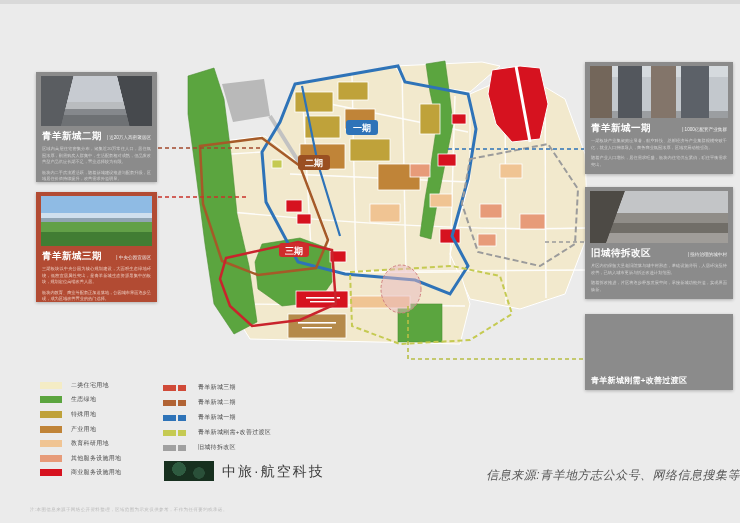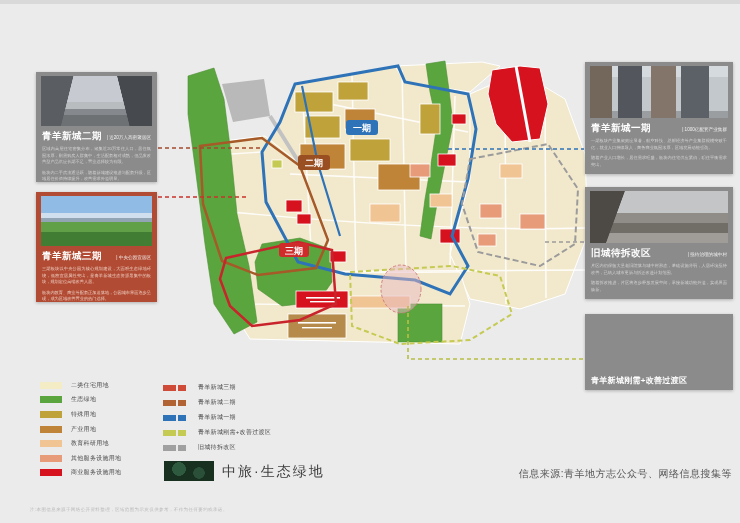--- a/index.html
+++ b/index.html
@@ -46,21 +46,21 @@
   .lg-dash i{height:6px;display:inline-block;}
   .lg-dash i.a{width:13px;margin-right:2px;}
   .lg-dash i.b{width:8px;}
 
   
   .logo-img{position:absolute;left:164px;top:457px;width:50px;height:20px;z-index:2;background:
     radial-gradient(circle at 30% 40%,#2e5b40 0 18%,rgba(0,0,0,0) 19%),
     radial-gradient(circle at 70% 60%,#2a5039 0 15%,rgba(0,0,0,0) 16%),
     #17301f;}
   .logo-text{position:absolute;left:222px;top:459px;z-index:2;font-size:14px;color:#3c3c3c;letter-spacing:2px;font-weight:500;}
-  .source-note{position:absolute;right:8px;top:463px;z-index:2;font-size:10px;color:#555;letter-spacing:.5px;}
+  .source-note{position:absolute;right:0;top:463px;z-index:2;font-size:12px;color:#555;letter-spacing:.5px;font-style:italic;}
   .footer-note{position:absolute;left:30px;top:503px;z-index:2;font-size:4.5px;color:#b9b9b9;letter-spacing:.4px;}
 </style>
 </head>
 <body>
 
 <div class="canvas">
 
   <svg width="740" height="523" viewBox="0 0 740 523">
 
     <g fill="#f2e9cd" stroke="#ffffff" stroke-width="1">
@@ -283,17 +283,17 @@
     <div class="lg-row" style="height:15px;">
         <span class="lg-dash">
           <i class="a" style="background: rgb(160, 160, 160);"></i>
           <i class="b" style="background: rgb(160, 160, 160);"></i>
         </span>
         <span class="lg-label">旧城待拆改区</span>
       </div>
   </div>
 
   <div class="logo-img"></div>
-  <div class="logo-text">中旅·生态绿地</div>
+  <div class="logo-text">中旅·航空科技</div>
   <div class="source-note">信息来源:青羊地方志公众号、网络信息搜集等</div>
   <div class="footer-note">注:本图信息来源于网络公开资料整理，区域范围为示意仅供参考，不作为任何要约或承诺。</div>
 
 </div>
 
 </body></html>

